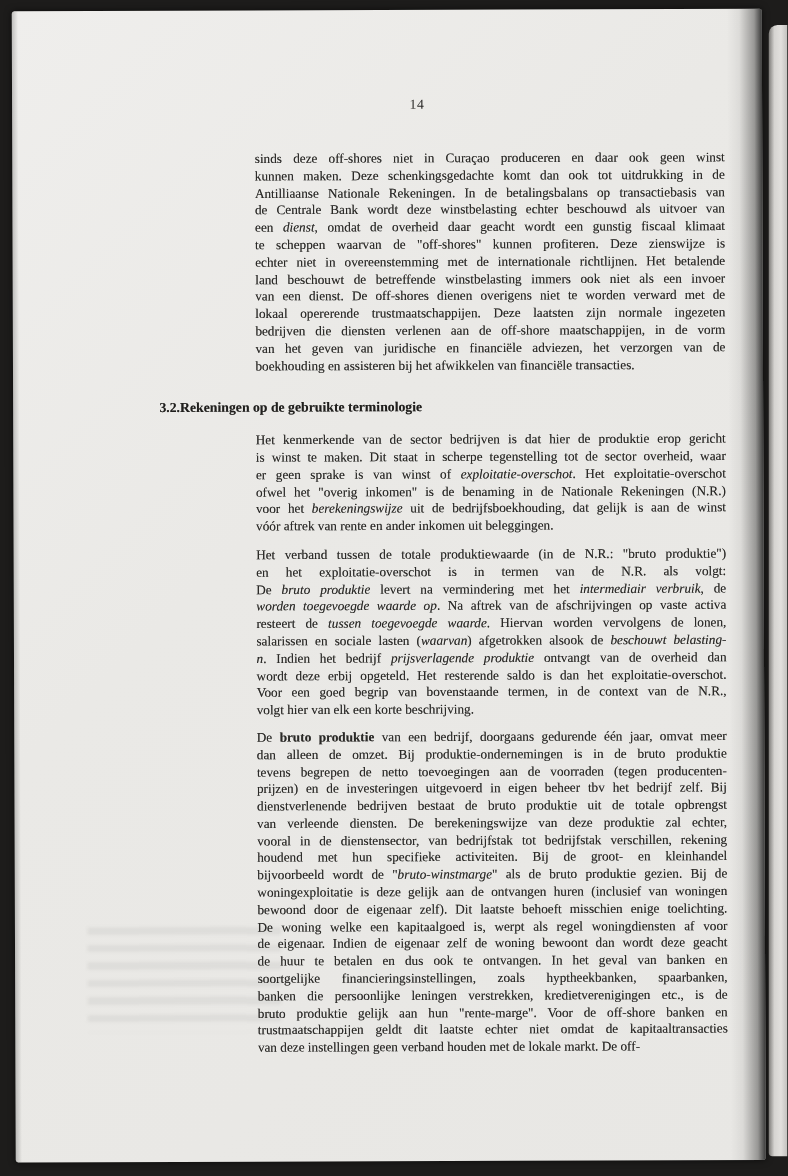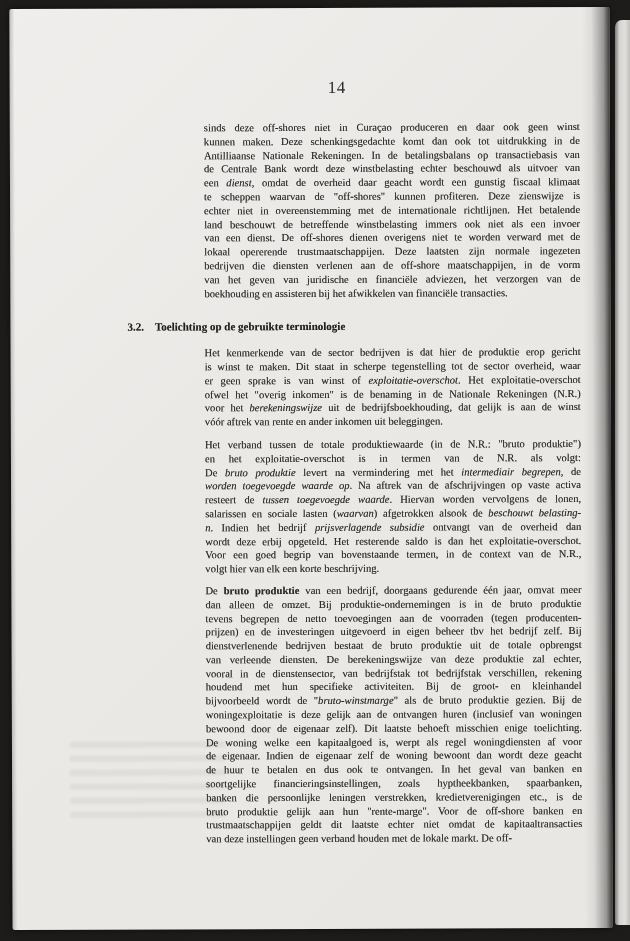--- a/index.html
+++ b/index.html
@@ -37,36 +37,36 @@
   
   .show-through{
     position:absolute;left:58px;top:733px;width:155px;height:84px;
     background:repeating-linear-gradient(to bottom,rgba(70,70,68,0.07) 0 6px,rgba(0,0,0,0) 6px 14px);
     filter:blur(1.2px);
   }
 
   
   .pagenum{
     position:absolute;left:318px;top:70px;width:30px;
-    font-size:17px;color:#2a2927;letter-spacing:0.5px;
+    font-size:11px;color:#2a2927;letter-spacing:0.5px;
   }
   .column{
     position:absolute;left:194px;top:113px;width:376px;
     font-size:10.6px;line-height:13.8px;color:#2a2927;
     text-shadow:0 0 0.4px rgba(42,41,39,0.55);
   }
   .para{margin:0;}
   .line{text-align:justify;text-align-last:justify;}
   .line.last{text-align-last:left;}
   .heading{
     margin-left:-77px;margin-bottom:12px;
     font-weight:bold;font-size:11px;color:#201f1d;
     white-space:nowrap;
   }
-  .heading .sec-num{margin-right:11px;}
+  .heading .sec-num{}
   [data-name="para-offshore-winstbelasting"]{margin-bottom:20px;}
   [data-name="para-sector-bedrijven"]{margin-bottom:9px;}
   [data-name="para-verband-produktiewaarde"]{margin-bottom:8px;}
   i{}
   b{font-weight:bold;}
 </style>
 </head>
 <body>
 
 <div class="screen" data-name="scan-viewport">
@@ -83,37 +83,37 @@
           <div class="line" data-name="text-line">een <i>dienst</i>, omdat de overheid daar geacht wordt een gunstig fiscaal klimaat</div>
           <div class="line" data-name="text-line">te scheppen waarvan de "off-shores" kunnen profiteren. Deze zienswijze is</div>
           <div class="line" data-name="text-line">echter niet in overeenstemming met de internationale richtlijnen. Het betalende</div>
           <div class="line" data-name="text-line">land beschouwt de betreffende winstbelasting immers ook niet als een invoer</div>
           <div class="line" data-name="text-line">van een dienst. De off-shores dienen overigens niet te worden verward met de</div>
           <div class="line" data-name="text-line">lokaal opererende trustmaatschappijen. Deze laatsten zijn normale ingezeten</div>
           <div class="line" data-name="text-line">bedrijven die diensten verlenen aan de off-shore maatschappijen, in de vorm</div>
           <div class="line" data-name="text-line">van het geven van juridische en financiële adviezen, het verzorgen van de</div>
           <div class="line last" data-name="text-line">boekhouding en assisteren bij het afwikkelen van financiële transacties.</div>
         </div>
-        <div class="heading" data-name="section-heading"><span class="sec-num" data-name="section-number">3.2.</span><span data-name="section-title">Toelichting op de gebruikte terminologie</span></div>
+        <div class="heading" data-name="section-heading"><span class="sec-num" data-name="section-number">3.2.</span><span data-name="section-title">Rekeningen op de gebruikte terminologie</span></div>
         <div class="para" data-name="para-sector-bedrijven">
           <div class="line" data-name="text-line">Het kenmerkende van de sector bedrijven is dat hier de produktie erop gericht</div>
           <div class="line" data-name="text-line">is winst te maken. Dit staat in scherpe tegenstelling tot de sector overheid, waar</div>
           <div class="line" data-name="text-line">er geen sprake is van winst of <i>exploitatie-overschot</i>. Het exploitatie-overschot</div>
           <div class="line" data-name="text-line">ofwel het "overig inkomen" is de benaming in de Nationale Rekeningen (N.R.)</div>
           <div class="line" data-name="text-line">voor het <i>berekeningswijze</i> uit de bedrijfsboekhouding, dat gelijk is aan de winst</div>
           <div class="line last" data-name="text-line">vóór aftrek van rente en ander inkomen uit beleggingen.</div>
         </div>
         <div class="para" data-name="para-verband-produktiewaarde">
           <div class="line" data-name="text-line">Het verband tussen de totale produktiewaarde (in de N.R.: "bruto produktie")</div>
           <div class="line" data-name="text-line">en het exploitatie-overschot is in termen van de N.R. als volgt:</div>
-          <div class="line" data-name="text-line">De <i>bruto produktie</i> levert na vermindering met het <i>intermediair begrepen</i>, de</div>
+          <div class="line" data-name="text-line">De <i>bruto produktie</i> levert na vermindering met het <i>intermediair verbruik</i>, de</div>
           <div class="line" data-name="text-line"><i>worden toegevoegde waarde op</i>. Na aftrek van de afschrijvingen op vaste activa</div>
           <div class="line" data-name="text-line">resteert de <i>tussen toegevoegde waarde</i>. Hiervan worden vervolgens de lonen,</div>
           <div class="line" data-name="text-line">salarissen en sociale lasten (<i>waarvan</i>) afgetrokken alsook de <i>beschouwt belasting-</i></div>
-          <div class="line" data-name="text-line"><i>n</i>. Indien het bedrijf <i>prijsverlagende subsidie</i> ontvangt van de overheid dan</div>
+          <div class="line" data-name="text-line"><i>n</i>. Indien het bedrijf <i>prijsverlagende produktie</i> ontvangt van de overheid dan</div>
           <div class="line" data-name="text-line">wordt deze erbij opgeteld. Het resterende saldo is dan het exploitatie-overschot.</div>
           <div class="line" data-name="text-line">Voor een goed begrip van bovenstaande termen, in de context van de N.R.,</div>
           <div class="line last" data-name="text-line">volgt hier van elk een korte beschrijving.</div>
         </div>
         <div class="para" data-name="para-bruto-produktie">
           <div class="line" data-name="text-line">De <b>bruto produktie</b> van een bedrijf, doorgaans gedurende één jaar, omvat meer</div>
           <div class="line" data-name="text-line">dan alleen de omzet. Bij produktie-ondernemingen is in de bruto produktie</div>
           <div class="line" data-name="text-line">tevens begrepen de netto toevoegingen aan de voorraden (tegen producenten-</div>
           <div class="line" data-name="text-line">prijzen) en de investeringen uitgevoerd in eigen beheer tbv het bedrijf zelf. Bij</div>
           <div class="line" data-name="text-line">dienstverlenende bedrijven bestaat de bruto produktie uit de totale opbrengst</div>

